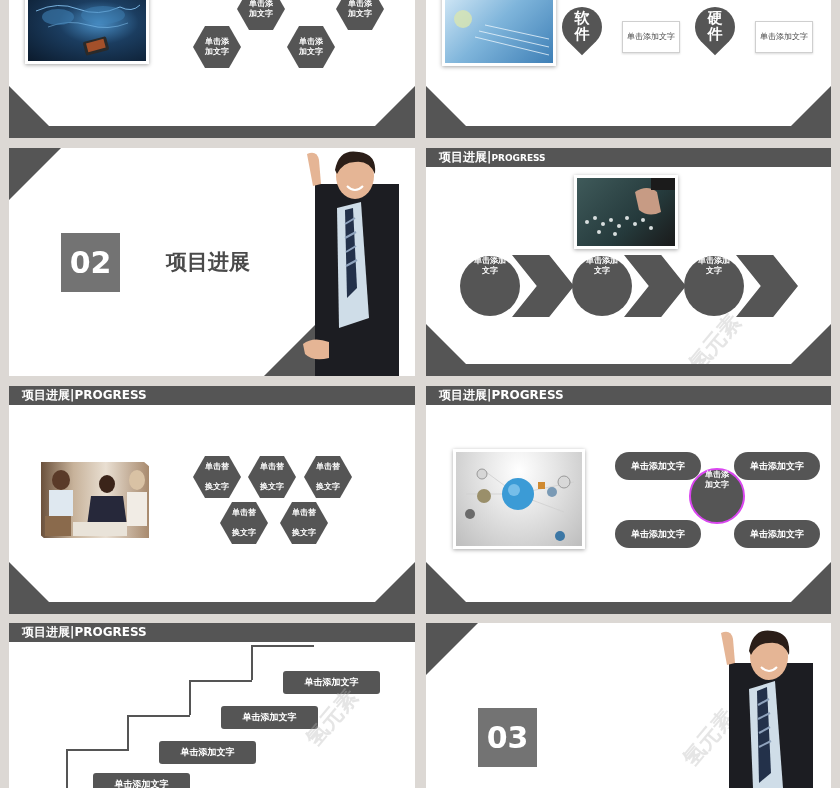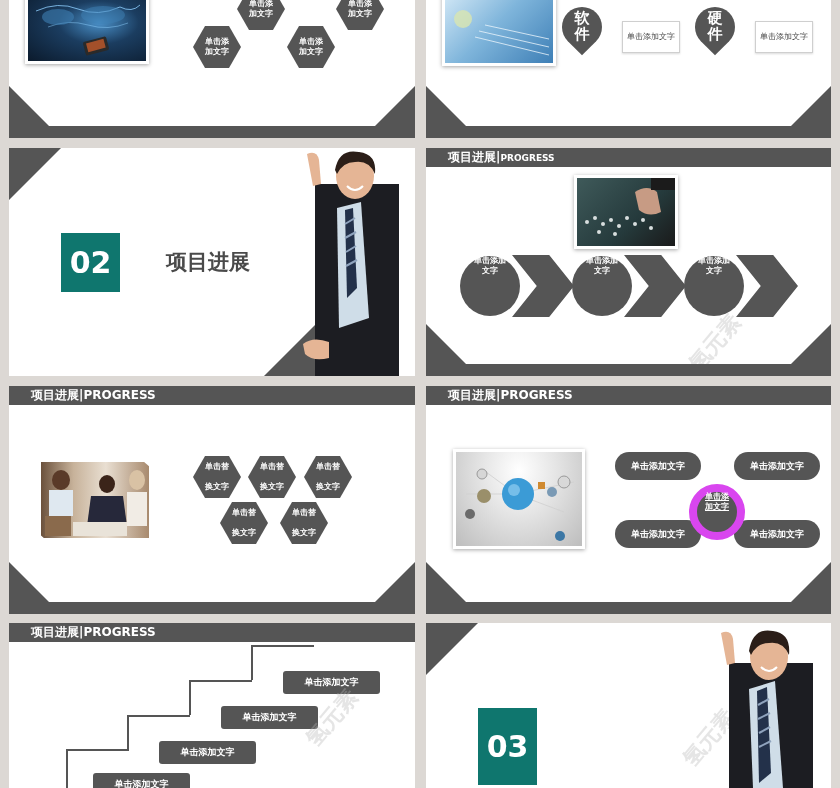--- a/index.html
+++ b/index.html
@@ -7,21 +7,21 @@
   .page { position: relative; width: 840px; height: 788px; background: #dcd8d4; }
   .slide { position: absolute; background: #ffffff; overflow: hidden; }
   .s-l { left: 9px; width: 406px; }
   .s-r { left: 426px; width: 405px; }
 
   
   .bottom-frame { position: absolute; left: 0; right: 0; bottom: 0; height: 52px; }
   .bottom-frame svg { display: block; }
 
   
-  .hdr { position: absolute; left: 0; right: 0; top: 0; height: 19px; background: #555555; color: #fff; font-weight: bold; font-size: 12px; line-height: 19px; padding-left: 22px; white-space: nowrap; }
+  .hdr { position: absolute; left: 0; right: 0; top: 0; height: 19px; background: #555555; color: #fff; font-weight: bold; font-size: 12px; line-height: 19px; padding-left: 13px; white-space: nowrap; }
   .hdr .en { font-size: 12px; }
   .hdr.small .en { font-size: 9px; }
 
   
   .photo { position: absolute; border: 3px solid #fff; box-shadow: 0 1px 4px rgba(0,0,0,.35); }
 
   
   .hex { position: absolute; width: 48px; height: 42px; background: #555555; clip-path: polygon(25% 0, 75% 0, 100% 50%, 75% 100%, 25% 100%, 0 50%); color: #fff; font-size: 8px; font-weight: bold; line-height: 10px; display: flex; align-items: center; justify-content: center; text-align: center; }
   .hex span { display: block; width: 28px; }
 
@@ -29,21 +29,21 @@
   .pin .shape { position: absolute; left: 0; top: 0; width: 40px; height: 40px; background: #555; border-radius: 50% 50% 50% 0; transform: rotate(-45deg); transform-origin: 50% 50%; }
   .pin .txt { position: absolute; left: 0; top: 3px; width: 40px; text-align: center; color: #fff; font-weight: bold; font-size: 15px; line-height: 16px; }
   .textbox { position: absolute; border: 1px solid #cfcfcf; background: #fff; color: #444; font-size: 8px; text-align: center; box-shadow: 0 1px 2px rgba(0,0,0,.15); }
 
   .circle { position: absolute; border-radius: 50%; background: #555; color: #fff; font-size: 8px; font-weight: bold; line-height: 10px; display: flex; justify-content: center; text-align: center; }
   .chev { position: absolute; width: 62px; height: 62px; background: #555; clip-path: polygon(0 0, 60% 0, 100% 50%, 60% 100%, 0 100%, 40% 50%); }
 
   .pill { position: absolute; height: 28px; border-radius: 14px; background: #555; color: #fff; font-size: 9px; font-weight: bold; line-height: 28px; text-align: center; }
   .stepbtn { position: absolute; height: 23px; border-radius: 3px; background: #555; color: #fff; font-size: 9px; font-weight: bold; line-height: 23px; text-align: center; }
 
-  .numbox { position: absolute; background: #0f766e; color: #fff; font-weight: bold; display: flex; align-items: center; justify-content: center; }
+  .numbox { position: absolute; background: #737373; color: #fff; font-weight: bold; display: flex; align-items: center; justify-content: center; }
   .sect-title { position: absolute; color: #4a4a4a; font-weight: bold; white-space: nowrap; }
 
   .corner-tri { position: absolute; left: 0; top: 0; }
   .watermark { position: absolute; color: rgba(180,180,180,0.35); font-size: 22px; font-weight: bold; transform: rotate(-50deg); white-space: nowrap; pointer-events: none; }
 
   
   .man { position: absolute; }
 </style>
 </head>
 <body>
@@ -244,21 +244,21 @@
           <circle cx="96" cy="40" r="5" fill="#7a9ab5"></circle>
         <circle cx="108" cy="30" r="6" fill="#d8d8d8" stroke="#999"></circle>
           <circle cx="104" cy="84" r="5" fill="#3c77a5"></circle>
         <rect x="82" y="30" width="7" height="7" fill="#d08a30"></rect>
       </svg>
     </div>
     <div class="pill" style="left:189px; top:66px; width:86px;">单击添加文字</div>
     <div class="pill" style="left:308px; top:66px; width:86px;">单击添加文字</div>
     <div class="pill" style="left:189px; top:134px; width:86px;">单击添加文字</div>
     <div class="pill" style="left:308px; top:134px; width:86px;">单击添加文字</div>
-    <div class="circle" style="left:263px; top:98px; width:56px; height:56px; border:8px solid #d946ef;text-decoration:underline;">
+    <div class="circle" style="left:263px; top:82px; width:56px; height:56px; border:2px solid #d946ef;">
         <span><span>单击添</span><br><span>加文字</span></span>
       </div>
     <div class="bottom-frame">
       <svg width="405" height="52" viewBox="0 0 405 52">
           <polygon points="0,0 40,40 365,40 405,0 405,52 0,52" fill="#555555"></polygon>
         </svg>
     </div>
   </div>
 
   <div class="slide s-l" style="top:623px; height:165px;">
@@ -275,21 +275,21 @@
     <div class="stepbtn" style="left:212px; top:83px; width:97px;">单击添加文字</div>
     <div class="stepbtn" style="left:150px; top:118px; width:97px;">单击添加文字</div>
     <div class="stepbtn" style="left:84px; top:150px; width:97px;">单击添加文字</div>
     <div class="watermark" style="left:290px; top:80px;">氢元素</div>
   </div>
 
   <div class="slide s-r" style="top:623px; height:165px;">
     <svg class="corner-tri" width="52" height="52">
         <polygon points="0,0 52,0 0,52" fill="#555"></polygon>
       </svg>
-    <div class="numbox" style="left:52px; top:85px; width:59px; height:77px; font-size:30px;">03</div>
+    <div class="numbox" style="left:52px; top:85px; width:59px; height:59px; font-size:30px;">03</div>
     <div class="watermark" style="left:250px; top:100px;">氢元素</div>
     <svg class="man" style="left:287px; top:0;" width="100" height="165" viewBox="0 0 100 165">
       <rect x="16" y="40" width="84" height="125" fill="#1c1d22"></rect>
       <path d="M36 66 L62 58 L70 165 L40 165 Z" fill="#cfdde8"></path>
       <path d="M44 68 L54 64 L58 150 L46 160 Z" fill="#23314a"></path>
       <g stroke="#8fa3bd" stroke-width="2">
           <line x1="45" y1="82" x2="56" y2="76"></line>
           <line x1="45" y1="96" x2="57" y2="90"></line>
           <line x1="46" y1="110" x2="57" y2="104"></line>
           <line x1="46" y1="124" x2="58" y2="118"></line>

